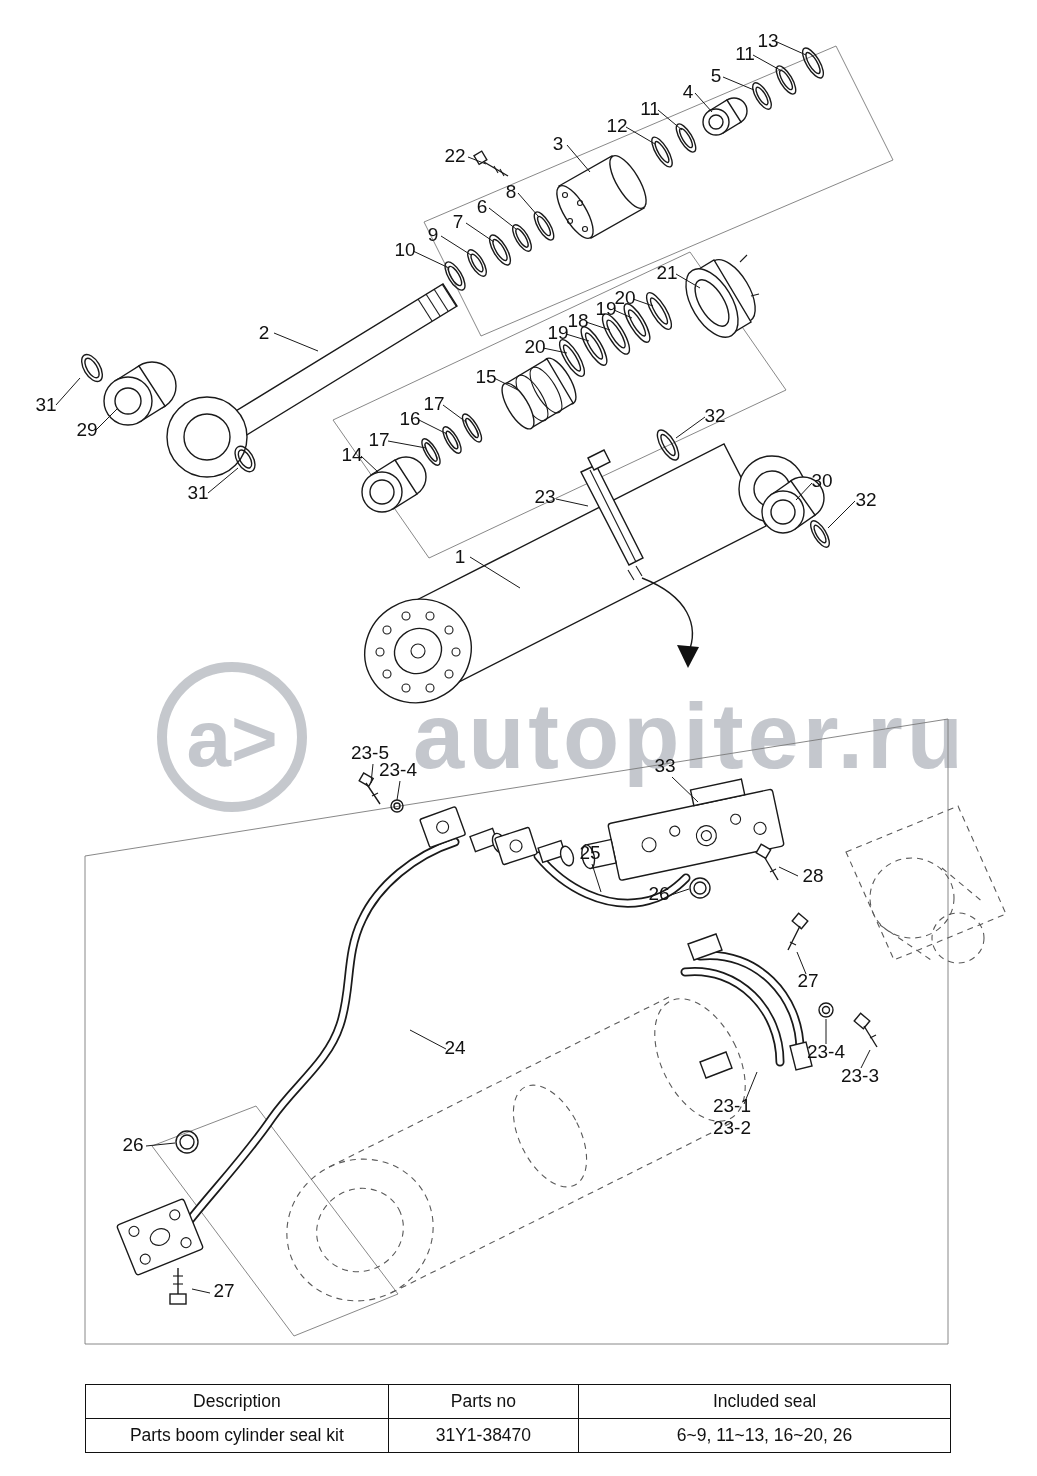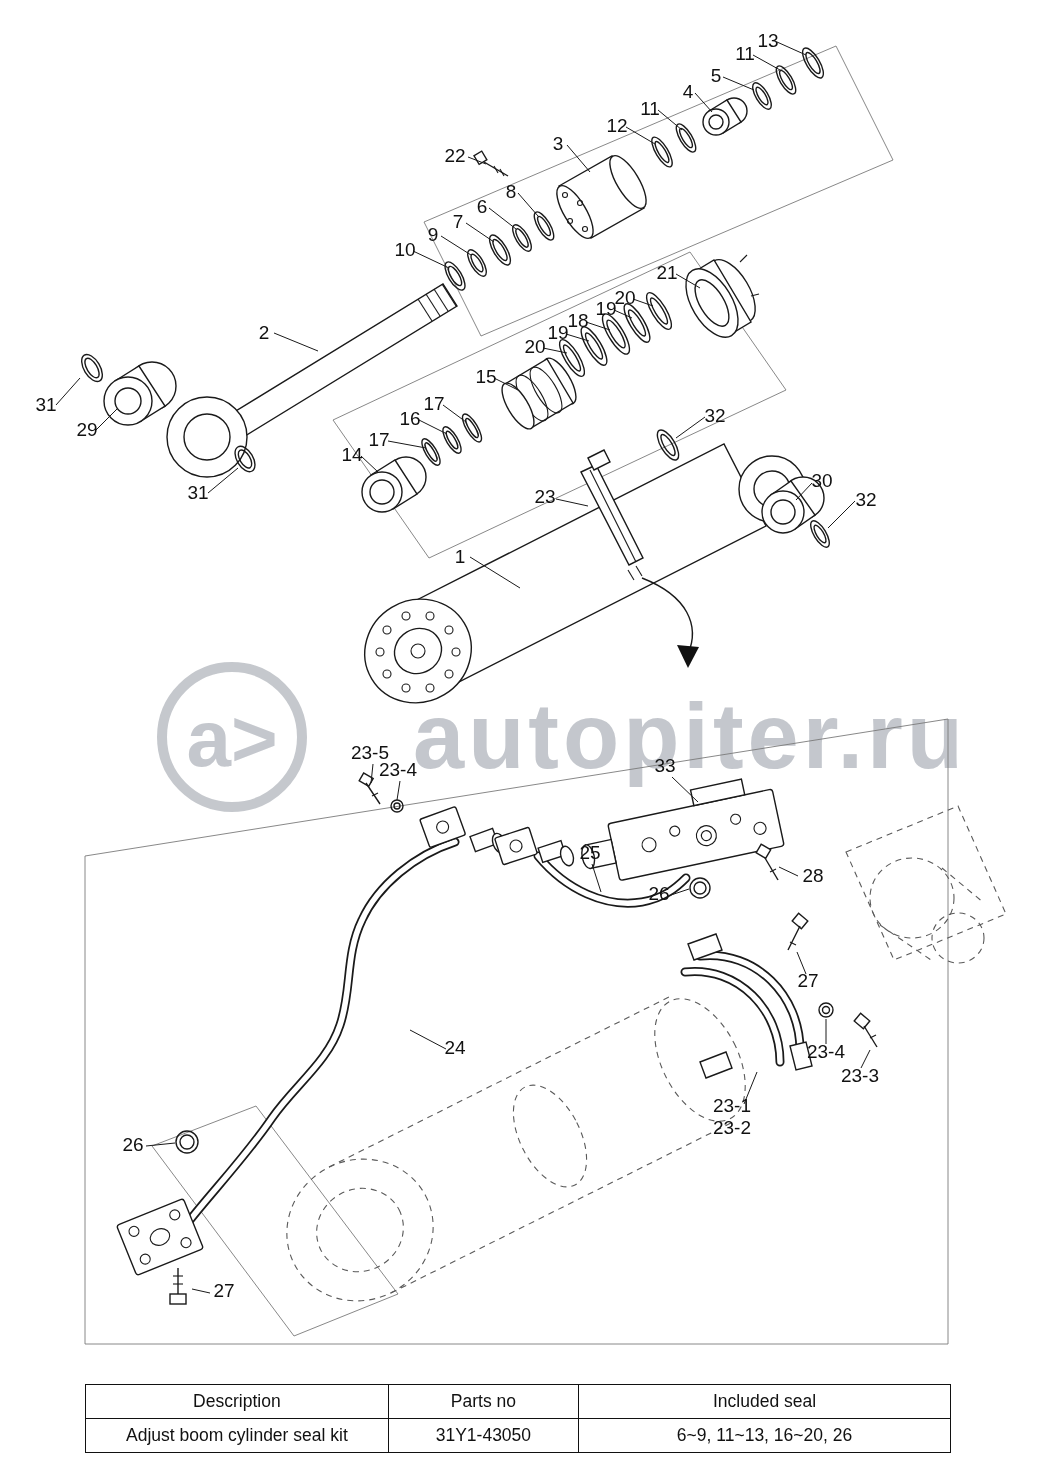--- a/index.html
+++ b/index.html
@@ -419,21 +419,21 @@
         </colgroup>
       <thead>
         <tr>
           <th>Description</th>
           <th>Parts no</th>
           <th>Included seal</th>
         </tr>
       </thead>
       <tbody>
         <tr>
-          <td>Adjust boom cylinder seal kit</td>
-          <td>31Y1-43050</td>
+          <td>Parts boom cylinder seal kit</td>
+          <td>31Y1-38470</td>
           <td>6~9, 11~13, 16~20, 26</td>
         </tr>
       </tbody>
     </table>
   </div>
 
 </div>
 
 </body></html>

